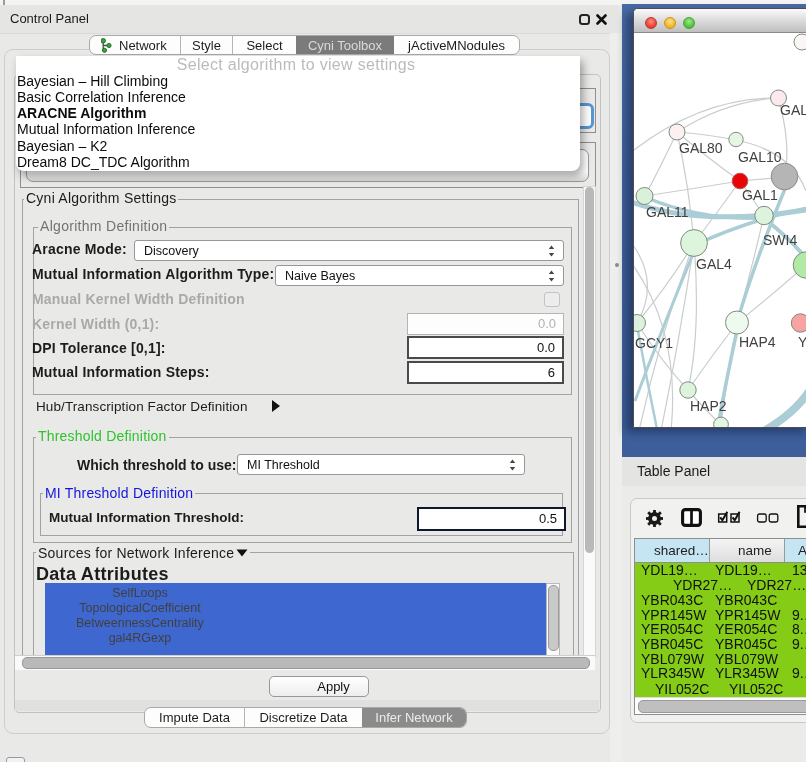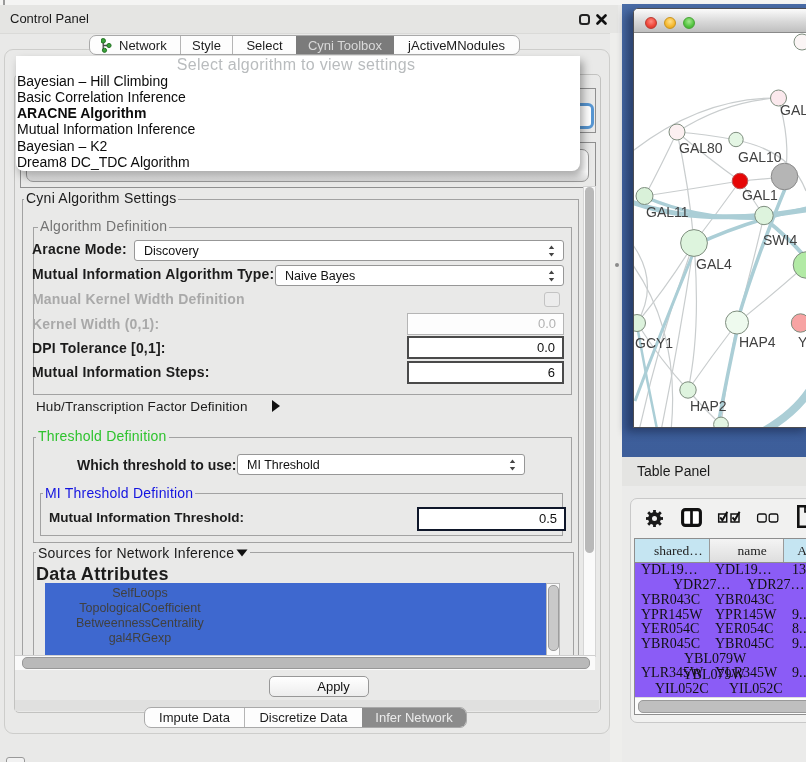--- a/index.html
+++ b/index.html
@@ -253,21 +253,21 @@
   </svg>
   <svg class="abs" style="left:756px;top:513px;" width="23" height="10" viewBox="0 0 23 10">
     <rect x="1.6" y="1" width="8.6" height="8" rx="1.8" fill="none" stroke="#111" stroke-width="1.3"></rect>
     <rect x="13.2" y="1" width="8.6" height="8" rx="1.8" fill="none" stroke="#111" stroke-width="1.3"></rect>
   </svg>
   <svg class="abs" style="left:797px;top:505px;" width="14" height="23" viewBox="0 0 14 23">
     <path d="M1.3 1.3 H8.5 L13.5 6.5 V21.7 H1.3 Z" fill="none" stroke="#111" stroke-width="2.6"></path>
     <path d="M8 1.3 V7 H13.5" fill="none" stroke="#111" stroke-width="1.7"></path>
   </svg>
 
-  <div class="abs" style="left:634px;top:538px;width:172px;height:175px;background:#8b5cf6;border:1px solid #8e8e8e;border-right:none;overflow:hidden;font-family:Liberation Serif, serif;">
+  <div class="abs" style="left:634px;top:538px;width:172px;height:175px;background:#84cc16;border:1px solid #8e8e8e;border-right:none;overflow:hidden;">
     <div style="position:absolute;left:0;top:0;height:23px;width:100%;display:flex;font-size:13.5px;color:#222;border-bottom:1px solid #8e8e8e;">
       <div style="box-sizing:border-box;width:75px;background:#c5e5f2;border-right:1px solid #9a9a9a;padding-left:19px;line-height:23px;">shared…</div>
       <div style="box-sizing:border-box;width:75px;background:linear-gradient(#f4f4f4,#dedede);border-right:1px solid #9a9a9a;padding-left:28px;line-height:23px;">name</div>
       <div style="flex:1;background:#c5e5f2;line-height:23px;padding-left:13px;">A</div>
     </div>
     <div style="position:absolute;left:0;top:24px;width:100%;height:133px;overflow:hidden;font-size:14px;color:#111;">
       <div style="position:absolute;left:0;top:0.0px;width:100%;height:14.72px;display:flex;align-items:center;">
           <div style="flex:none;width:6px;"></div>
           <div style="flex:none;width:74px;">YDL19…</div>
           <div style="flex:none;width:76px;margin-right:1px;">YDL19…</div>
@@ -296,21 +296,21 @@
           <div style="flex:none;width:74px;">YER054C</div>
           <div style="flex:none;width:76px;margin-right:1px;">YER054C</div>
           <div>8.…</div>
         </div>
       <div style="position:absolute;left:0;top:73.6px;width:100%;height:14.72px;display:flex;align-items:center;">
           <div style="flex:none;width:6px;"></div>
           <div style="flex:none;width:74px;">YBR045C</div>
           <div style="flex:none;width:76px;margin-right:1px;">YBR045C</div>
           <div>9.…</div>
         </div>
-      <div style="position:absolute;left:0;top:88.32px;width:100%;height:14.72px;display:flex;align-items:center;flex-direction:column;">
+      <div style="position:absolute;left:0;top:88.32px;width:100%;height:14.72px;display:flex;align-items:center;">
           <div style="flex:none;width:6px;"></div>
           <div style="flex:none;width:74px;">YBL079W</div>
           <div style="flex:none;width:76px;margin-right:1px;">YBL079W</div>
           <div></div>
         </div>
       <div style="position:absolute;left:0;top:103.04px;width:100%;height:14.72px;display:flex;align-items:center;">
           <div style="flex:none;width:6px;"></div>
           <div style="flex:none;width:74px;">YLR345W</div>
           <div style="flex:none;width:76px;margin-right:1px;">YLR345W</div>
           <div>9.…</div>

